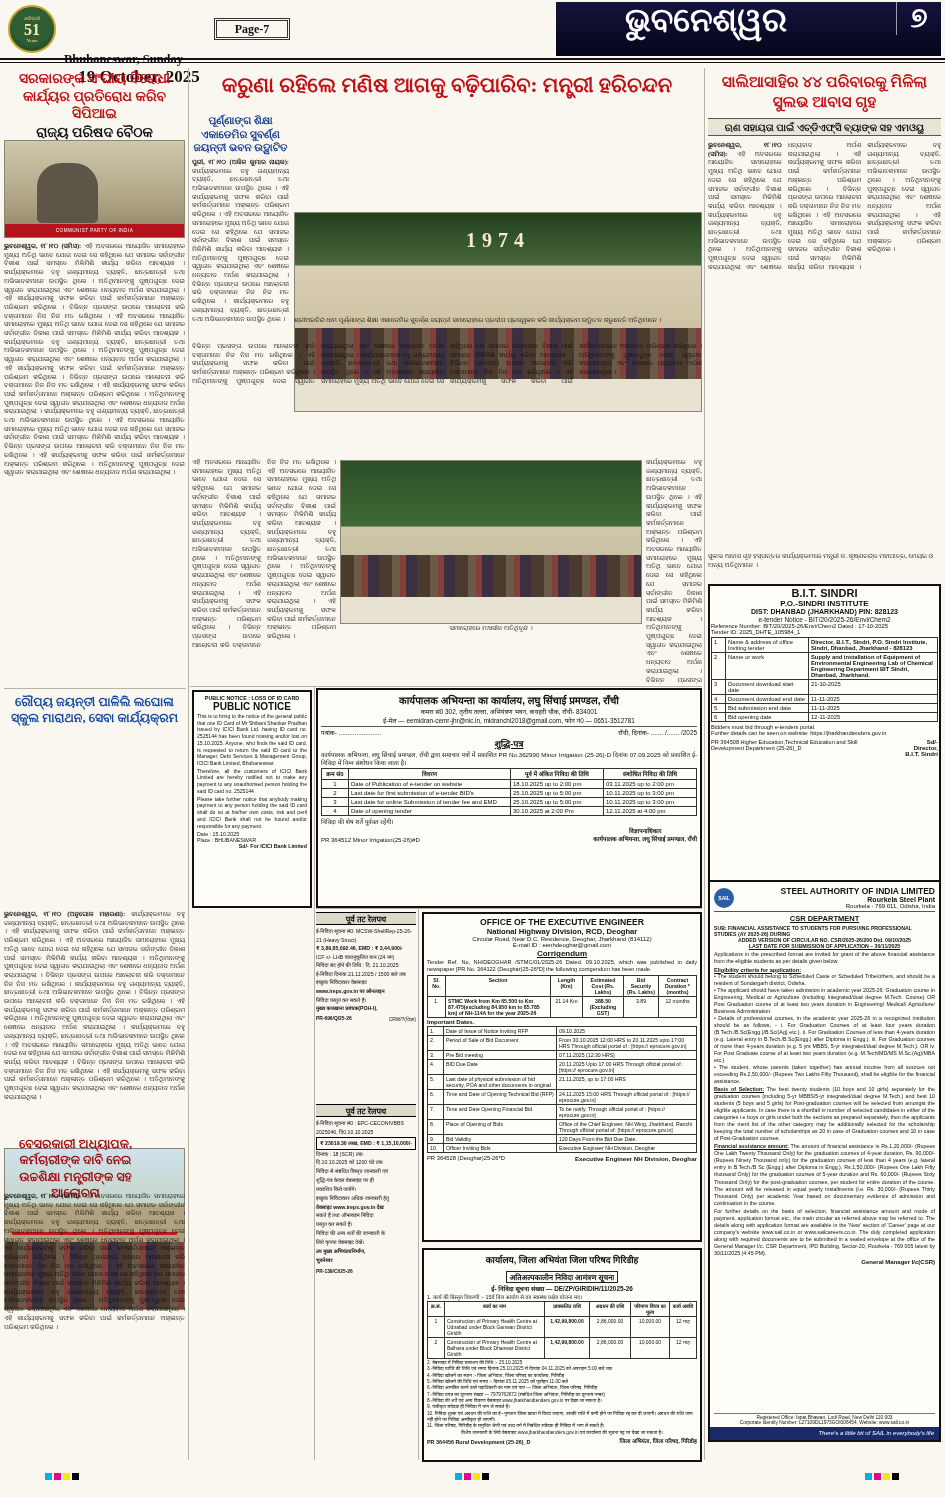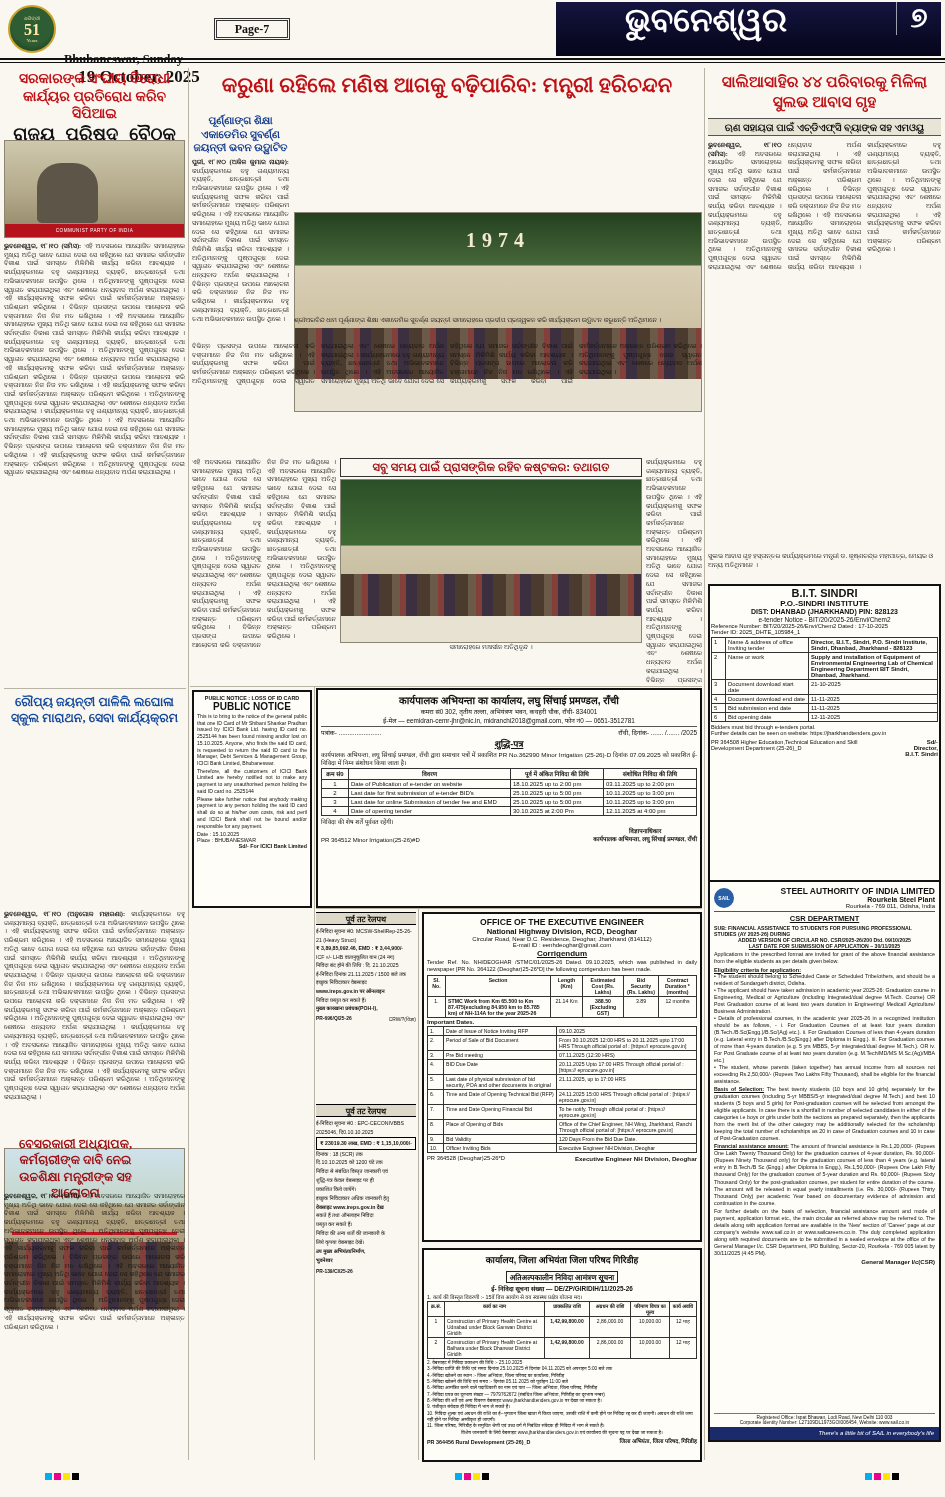--- a/index.html
+++ b/index.html
@@ -72,21 +72,21 @@
   <div class="vr" style="left:188px;top:68px;height:1392px;"></div>
   <div class="vr" style="left:704px;top:68px;height:1392px;"></div>
   <div class="vr" style="left:314px;top:686px;height:774px;"></div>
   <div class="vr" style="left:418px;top:908px;height:552px;"></div>
   <div class="hr" style="left:190px;top:686px;width:512px;"></div>
   <div class="hr" style="left:316px;top:908px;width:386px;"></div>
   <div class="hr" style="left:4px;top:688px;width:182px;"></div>
 
   <div class="abs" style="left:4px;top:70px;width:181px;">
     <div class="red b ctr" style="font-size:14px;line-height:1.25;">ସରକାରଙ୍କ ସଂଘୀୟ ବିରୋଧୀ କାର୍ଯ୍ୟର ପ୍ରତିରୋଧ କରିବ ସିପିଆଇ</div>
-    <div class="b ctr" style="font-size:18px;margin-top:2px;font-family:Liberation Mono, monospace;">ରାଜ୍ୟ ପରିଷଦ ବୈଠକ</div>
+    <div class="b ctr" style="font-size:14px;margin-top:2px;">ରାଜ୍ୟ ପରିଷଦ ବୈଠକ</div>
   </div>
   <div class="abs photo ph-podium" style="left:4px;top:140px;width:181px;height:98px;">
     <div class="fig"></div>
     <div class="ph-banner">COMMUNIST PARTY OF INDIA</div>
   </div>
   <div class="abs t6 jt" style="left:4px;top:242px;width:181px;height:442px;">
     <b>ଭୁବନେଶ୍ୱର, ୧୮।୧୦ (ସମିସ):</b>
     <span>ଏହି ଅବସରରେ ଆୟୋଜିତ ସମାରୋହରେ ମୁଖ୍ୟ ଅତିଥି ଭାବେ ଯୋଗ ଦେଇ ସେ କହିଥିଲେ ଯେ ସମାଜର ସର୍ବାଙ୍ଗୀନ ବିକାଶ ପାଇଁ ସମସ୍ତେ ମିଳିମିଶି କାର୍ଯ୍ୟ କରିବା ଆବଶ୍ୟକ । କାର୍ଯ୍ୟକ୍ରମରେ ବହୁ ଗଣ୍ୟମାନ୍ୟ ବ୍ୟକ୍ତି, ଛାତ୍ରଛାତ୍ରୀ ତଥା ଅଭିଭାବକମାନେ ଉପସ୍ଥିତ ଥିଲେ । ଅତିଥିମାନଙ୍କୁ ପୁଷ୍ପଗୁଚ୍ଛ ଦେଇ ସ୍ୱାଗତ କରାଯାଇଥିଲା ଏବଂ ଶେଷରେ ଧନ୍ୟବାଦ ଅର୍ପଣ କରାଯାଇଥିଲା । ଏହି କାର୍ଯ୍ୟକ୍ରମକୁ ସଫଳ କରିବା ପାଇଁ କର୍ମକର୍ତ୍ତାମାନେ ଅକ୍ଳାନ୍ତ ପରିଶ୍ରମ କରିଥିଲେ । ବିଭିନ୍ନ ପ୍ରସଙ୍ଗ ଉପରେ ଆଲୋଚନା କରି ବକ୍ତାମାନେ ନିଜ ନିଜ ମତ ରଖିଥିଲେ । ଏହି ଅବସରରେ ଆୟୋଜିତ ସମାରୋହରେ ମୁଖ୍ୟ ଅତିଥି ଭାବେ ଯୋଗ ଦେଇ ସେ କହିଥିଲେ ଯେ ସମାଜର ସର୍ବାଙ୍ଗୀନ ବିକାଶ ପାଇଁ ସମସ୍ତେ ମିଳିମିଶି କାର୍ଯ୍ୟ କରିବା ଆବଶ୍ୟକ । କାର୍ଯ୍ୟକ୍ରମରେ ବହୁ ଗଣ୍ୟମାନ୍ୟ ବ୍ୟକ୍ତି, ଛାତ୍ରଛାତ୍ରୀ ତଥା ଅଭିଭାବକମାନେ ଉପସ୍ଥିତ ଥିଲେ । ଅତିଥିମାନଙ୍କୁ ପୁଷ୍ପଗୁଚ୍ଛ ଦେଇ ସ୍ୱାଗତ କରାଯାଇଥିଲା ଏବଂ ଶେଷରେ ଧନ୍ୟବାଦ ଅର୍ପଣ କରାଯାଇଥିଲା । ଏହି କାର୍ଯ୍ୟକ୍ରମକୁ ସଫଳ କରିବା ପାଇଁ କର୍ମକର୍ତ୍ତାମାନେ ଅକ୍ଳାନ୍ତ ପରିଶ୍ରମ କରିଥିଲେ ।</span>
     <span>ବିଭିନ୍ନ ପ୍ରସଙ୍ଗ ଉପରେ ଆଲୋଚନା କରି ବକ୍ତାମାନେ ନିଜ ନିଜ ମତ ରଖିଥିଲେ । ଏହି କାର୍ଯ୍ୟକ୍ରମକୁ ସଫଳ କରିବା ପାଇଁ କର୍ମକର୍ତ୍ତାମାନେ ଅକ୍ଳାନ୍ତ ପରିଶ୍ରମ କରିଥିଲେ । ଅତିଥିମାନଙ୍କୁ ପୁଷ୍ପଗୁଚ୍ଛ ଦେଇ ସ୍ୱାଗତ କରାଯାଇଥିଲା ଏବଂ ଶେଷରେ ଧନ୍ୟବାଦ ଅର୍ପଣ କରାଯାଇଥିଲା । କାର୍ଯ୍ୟକ୍ରମରେ ବହୁ ଗଣ୍ୟମାନ୍ୟ ବ୍ୟକ୍ତି, ଛାତ୍ରଛାତ୍ରୀ ତଥା ଅଭିଭାବକମାନେ ଉପସ୍ଥିତ ଥିଲେ । ଏହି ଅବସରରେ ଆୟୋଜିତ ସମାରୋହରେ ମୁଖ୍ୟ ଅତିଥି ଭାବେ ଯୋଗ ଦେଇ ସେ କହିଥିଲେ ଯେ ସମାଜର ସର୍ବାଙ୍ଗୀନ ବିକାଶ ପାଇଁ ସମସ୍ତେ ମିଳିମିଶି କାର୍ଯ୍ୟ କରିବା ଆବଶ୍ୟକ । ବିଭିନ୍ନ ପ୍ରସଙ୍ଗ ଉପରେ ଆଲୋଚନା କରି ବକ୍ତାମାନେ ନିଜ ନିଜ ମତ ରଖିଥିଲେ । ଏହି କାର୍ଯ୍ୟକ୍ରମକୁ ସଫଳ କରିବା ପାଇଁ କର୍ମକର୍ତ୍ତାମାନେ ଅକ୍ଳାନ୍ତ ପରିଶ୍ରମ କରିଥିଲେ । ଅତିଥିମାନଙ୍କୁ ପୁଷ୍ପଗୁଚ୍ଛ ଦେଇ ସ୍ୱାଗତ କରାଯାଇଥିଲା ଏବଂ ଶେଷରେ ଧନ୍ୟବାଦ ଅର୍ପଣ କରାଯାଇଥିଲା ।</span>
   </div>
@@ -101,21 +101,20 @@
   </div>
   <div class="abs photo ph-stage" style="left:294px;top:114px;width:408px;height:200px;">
     <div class="yr">1974</div>
     <div class="people"></div>
     <div class="cloth"></div>
   </div>
   <div class="abs t6" style="left:294px;top:316px;width:408px;height:22px;">ଶ୍ରୀଅରବିନ୍ଦ ଧାମ ପୂର୍ଣ୍ଣାଙ୍ଗ ଶିକ୍ଷା ଏକାଡେମିର ସୁବର୍ଣ୍ଣ ଜୟନ୍ତୀ ସମାରୋହରେ ପ୍ରଦୀପ ପ୍ରଜ୍ୱଳନ କରି କାର୍ଯ୍ୟକ୍ରମ ଉଦ୍ଘାଟନ କରୁଛନ୍ତି ଅତିଥିମାନେ ।</div>
   <div class="abs t6 jt col4" style="left:192px;top:342px;width:510px;height:112px;">ବିଭିନ୍ନ ପ୍ରସଙ୍ଗ ଉପରେ ଆଲୋଚନା କରି ବକ୍ତାମାନେ ନିଜ ନିଜ ମତ ରଖିଥିଲେ । ଏହି କାର୍ଯ୍ୟକ୍ରମକୁ ସଫଳ କରିବା ପାଇଁ କର୍ମକର୍ତ୍ତାମାନେ ଅକ୍ଳାନ୍ତ ପରିଶ୍ରମ କରିଥିଲେ । ଅତିଥିମାନଙ୍କୁ ପୁଷ୍ପଗୁଚ୍ଛ ଦେଇ ସ୍ୱାଗତ କରାଯାଇଥିଲା ଏବଂ ଶେଷରେ ଧନ୍ୟବାଦ ଅର୍ପଣ କରାଯାଇଥିଲା । କାର୍ଯ୍ୟକ୍ରମରେ ବହୁ ଗଣ୍ୟମାନ୍ୟ ବ୍ୟକ୍ତି, ଛାତ୍ରଛାତ୍ରୀ ତଥା ଅଭିଭାବକମାନେ ଉପସ୍ଥିତ ଥିଲେ । ଏହି ଅବସରରେ ଆୟୋଜିତ ସମାରୋହରେ ମୁଖ୍ୟ ଅତିଥି ଭାବେ ଯୋଗ ଦେଇ ସେ କହିଥିଲେ ଯେ ସମାଜର ସର୍ବାଙ୍ଗୀନ ବିକାଶ ପାଇଁ ସମସ୍ତେ ମିଳିମିଶି କାର୍ଯ୍ୟ କରିବା ଆବଶ୍ୟକ । ବିଭିନ୍ନ ପ୍ରସଙ୍ଗ ଉପରେ ଆଲୋଚନା କରି ବକ୍ତାମାନେ ନିଜ ନିଜ ମତ ରଖିଥିଲେ । ଏହି କାର୍ଯ୍ୟକ୍ରମକୁ ସଫଳ କରିବା ପାଇଁ କର୍ମକର୍ତ୍ତାମାନେ ଅକ୍ଳାନ୍ତ ପରିଶ୍ରମ କରିଥିଲେ । ଅତିଥିମାନଙ୍କୁ ପୁଷ୍ପଗୁଚ୍ଛ ଦେଇ ସ୍ୱାଗତ କରାଯାଇଥିଲା ଏବଂ ଶେଷରେ ଧନ୍ୟବାଦ ଅର୍ପଣ କରାଯାଇଥିଲା ।</div>
 
   <div class="abs" style="left:340px;top:458px;width:302px;">
-    <div class="ctr b" style="border:1px solid #333;padding:2px;font-size:11.5px;color:#a00d12;">ସବୁ ସମୟ ପାଇଁ ପ୍ରାସଙ୍ଗିକ ରହିବ କଷ୍ଟକର: ତଥାଗତ</div>
     <div class="photo ph-seated" style="height:162px;margin-top:2px;">
       <div class="people"></div>
       <div class="cloth"></div>
     </div>
     <div class="t6 ctr">ସମାରୋହରେ ମଞ୍ଚାସୀନ ଅତିଥିବୃନ୍ଦ ।</div>
   </div>
   <div class="abs t6 jt col2" style="left:192px;top:458px;width:144px;height:226px;">ଏହି ଅବସରରେ ଆୟୋଜିତ ସମାରୋହରେ ମୁଖ୍ୟ ଅତିଥି ଭାବେ ଯୋଗ ଦେଇ ସେ କହିଥିଲେ ଯେ ସମାଜର ସର୍ବାଙ୍ଗୀନ ବିକାଶ ପାଇଁ ସମସ୍ତେ ମିଳିମିଶି କାର୍ଯ୍ୟ କରିବା ଆବଶ୍ୟକ । କାର୍ଯ୍ୟକ୍ରମରେ ବହୁ ଗଣ୍ୟମାନ୍ୟ ବ୍ୟକ୍ତି, ଛାତ୍ରଛାତ୍ରୀ ତଥା ଅଭିଭାବକମାନେ ଉପସ୍ଥିତ ଥିଲେ । ଅତିଥିମାନଙ୍କୁ ପୁଷ୍ପଗୁଚ୍ଛ ଦେଇ ସ୍ୱାଗତ କରାଯାଇଥିଲା ଏବଂ ଶେଷରେ ଧନ୍ୟବାଦ ଅର୍ପଣ କରାଯାଇଥିଲା । ଏହି କାର୍ଯ୍ୟକ୍ରମକୁ ସଫଳ କରିବା ପାଇଁ କର୍ମକର୍ତ୍ତାମାନେ ଅକ୍ଳାନ୍ତ ପରିଶ୍ରମ କରିଥିଲେ । ବିଭିନ୍ନ ପ୍ରସଙ୍ଗ ଉପରେ ଆଲୋଚନା କରି ବକ୍ତାମାନେ ନିଜ ନିଜ ମତ ରଖିଥିଲେ । ଏହି ଅବସରରେ ଆୟୋଜିତ ସମାରୋହରେ ମୁଖ୍ୟ ଅତିଥି ଭାବେ ଯୋଗ ଦେଇ ସେ କହିଥିଲେ ଯେ ସମାଜର ସର୍ବାଙ୍ଗୀନ ବିକାଶ ପାଇଁ ସମସ୍ତେ ମିଳିମିଶି କାର୍ଯ୍ୟ କରିବା ଆବଶ୍ୟକ । କାର୍ଯ୍ୟକ୍ରମରେ ବହୁ ଗଣ୍ୟମାନ୍ୟ ବ୍ୟକ୍ତି, ଛାତ୍ରଛାତ୍ରୀ ତଥା ଅଭିଭାବକମାନେ ଉପସ୍ଥିତ ଥିଲେ । ଅତିଥିମାନଙ୍କୁ ପୁଷ୍ପଗୁଚ୍ଛ ଦେଇ ସ୍ୱାଗତ କରାଯାଇଥିଲା ଏବଂ ଶେଷରେ ଧନ୍ୟବାଦ ଅର୍ପଣ କରାଯାଇଥିଲା । ଏହି କାର୍ଯ୍ୟକ୍ରମକୁ ସଫଳ କରିବା ପାଇଁ କର୍ମକର୍ତ୍ତାମାନେ ଅକ୍ଳାନ୍ତ ପରିଶ୍ରମ କରିଥିଲେ ।</div>
   <div class="abs t6 jt" style="left:646px;top:458px;width:56px;height:226px;">କାର୍ଯ୍ୟକ୍ରମରେ ବହୁ ଗଣ୍ୟମାନ୍ୟ ବ୍ୟକ୍ତି, ଛାତ୍ରଛାତ୍ରୀ ତଥା ଅଭିଭାବକମାନେ ଉପସ୍ଥିତ ଥିଲେ । ଏହି କାର୍ଯ୍ୟକ୍ରମକୁ ସଫଳ କରିବା ପାଇଁ କର୍ମକର୍ତ୍ତାମାନେ ଅକ୍ଳାନ୍ତ ପରିଶ୍ରମ କରିଥିଲେ । ଏହି ଅବସରରେ ଆୟୋଜିତ ସମାରୋହରେ ମୁଖ୍ୟ ଅତିଥି ଭାବେ ଯୋଗ ଦେଇ ସେ କହିଥିଲେ ଯେ ସମାଜର ସର୍ବାଙ୍ଗୀନ ବିକାଶ ପାଇଁ ସମସ୍ତେ ମିଳିମିଶି କାର୍ଯ୍ୟ କରିବା ଆବଶ୍ୟକ । ଅତିଥିମାନଙ୍କୁ ପୁଷ୍ପଗୁଚ୍ଛ ଦେଇ ସ୍ୱାଗତ କରାଯାଇଥିଲା ଏବଂ ଶେଷରେ ଧନ୍ୟବାଦ ଅର୍ପଣ କରାଯାଇଥିଲା । ବିଭିନ୍ନ ପ୍ରସଙ୍ଗ ଉପରେ ଆଲୋଚନା କରି ବକ୍ତାମାନେ ନିଜ ନିଜ ମତ ରଖିଥିଲେ । କାର୍ଯ୍ୟକ୍ରମରେ ବହୁ ଗଣ୍ୟମାନ୍ୟ ବ୍ୟକ୍ତି, ଛାତ୍ରଛାତ୍ରୀ ତଥା ଅଭିଭାବକମାନେ ଉପସ୍ଥିତ ଥିଲେ ।</div>
 
   <div class="abs red b ctr" style="left:708px;top:72px;width:233px;font-size:15.5px;line-height:1.3;">ସାଲିଆସାହିର ୪୪ ପରିବାରକୁ ମିଳିଲା ସୁଲଭ ଆବାସ ଗୃହ</div>

